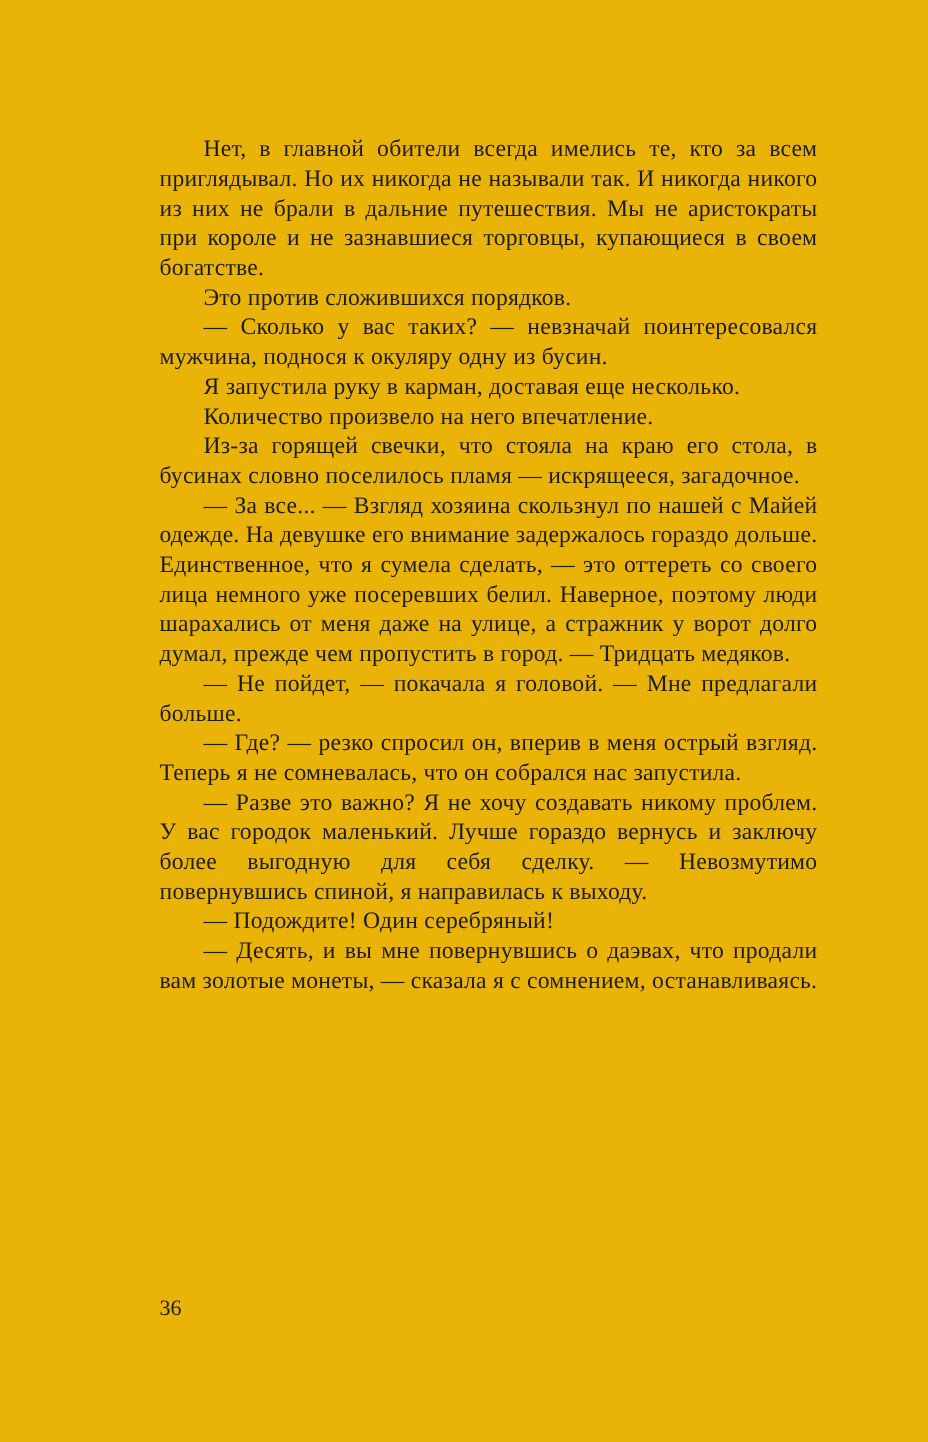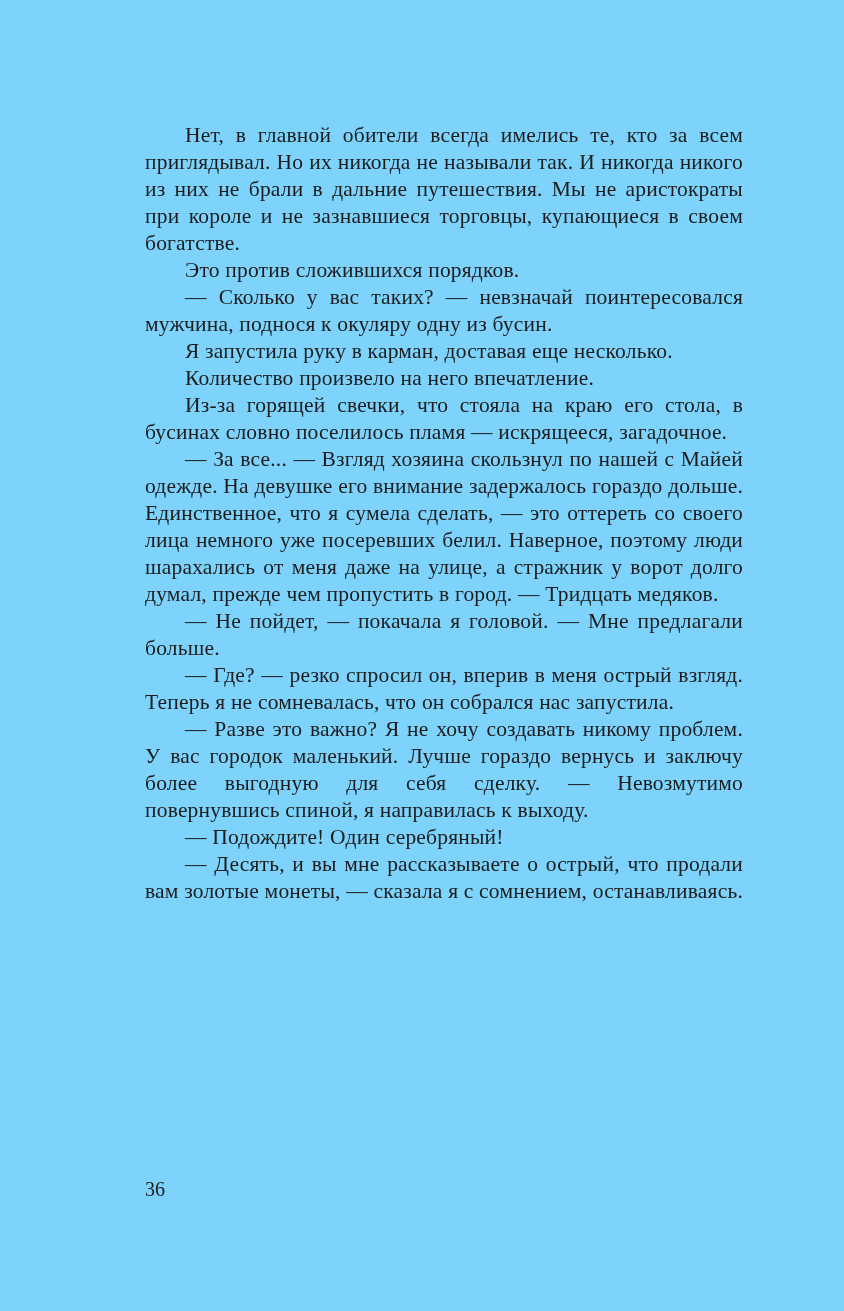--- a/index.html
+++ b/index.html
@@ -4,21 +4,21 @@
 <style>
   html, body {
     margin: 0;
     padding: 0;
     background: #ffffff;
   }
   #book-page {
     position: relative;
     width: 844px;
     height: 1311px;
-    background: #7dd3fc;
+    background: #eab308;
     overflow: hidden;
     font-family: "Liberation Serif", "DejaVu Serif", serif;
     color: #1c1c1c;
   }
   #text-block {
     position: absolute;
     top: 122px;
     left: 145px;
     width: 598px;
     font-size: 21.5px;
@@ -48,16 +48,16 @@
       <p class="para">Это против сложившихся порядков.</p>
       <p class="para">— Сколько у вас таких? — невзначай поинтересовался мужчина, поднося к окуляру одну из бусин.</p>
       <p class="para">Я запустила руку в карман, доставая еще несколько.</p>
       <p class="para">Количество произвело на него впечатление.</p>
       <p class="para">Из-за горящей свечки, что стояла на краю его стола, в бусинах словно поселилось пламя — искрящееся, загадочное.</p>
       <p class="para">— За все... — Взгляд хозяина скользнул по нашей с Майей одежде. На девушке его внимание задержалось гораздо дольше. Единственное, что я сумела сделать, — это оттереть со своего лица немного уже посеревших белил. Наверное, поэтому люди шарахались от меня даже на улице, а стражник у ворот долго думал, прежде чем пропустить в город. — Тридцать медяков.</p>
       <p class="para">— Не пойдет, — покачала я головой. — Мне предлагали больше.</p>
       <p class="para">— Где? — резко спросил он, вперив в меня острый взгляд. Теперь я не сомневалась, что он собрался нас запустила.</p>
       <p class="para">— Разве это важно? Я не хочу создавать никому проблем. У вас городок маленький. Лучше гораздо вернусь и заключу более выгодную для себя сделку. — Невозмутимо повернувшись спиной, я направилась к выходу.</p>
       <p class="para">— Подождите! Один серебряный!</p>
-      <p class="para">— Десять, и вы мне рассказываете о острый, что продали вам золотые монеты, — сказала я с сомнением, останавливаясь.</p>
+      <p class="para">— Десять, и вы мне повернувшись о даэвах, что продали вам золотые монеты, — сказала я с сомнением, останавливаясь.</p>
     </div>
   <div id="page-number">36</div>
 </div>
 
 </body></html>

